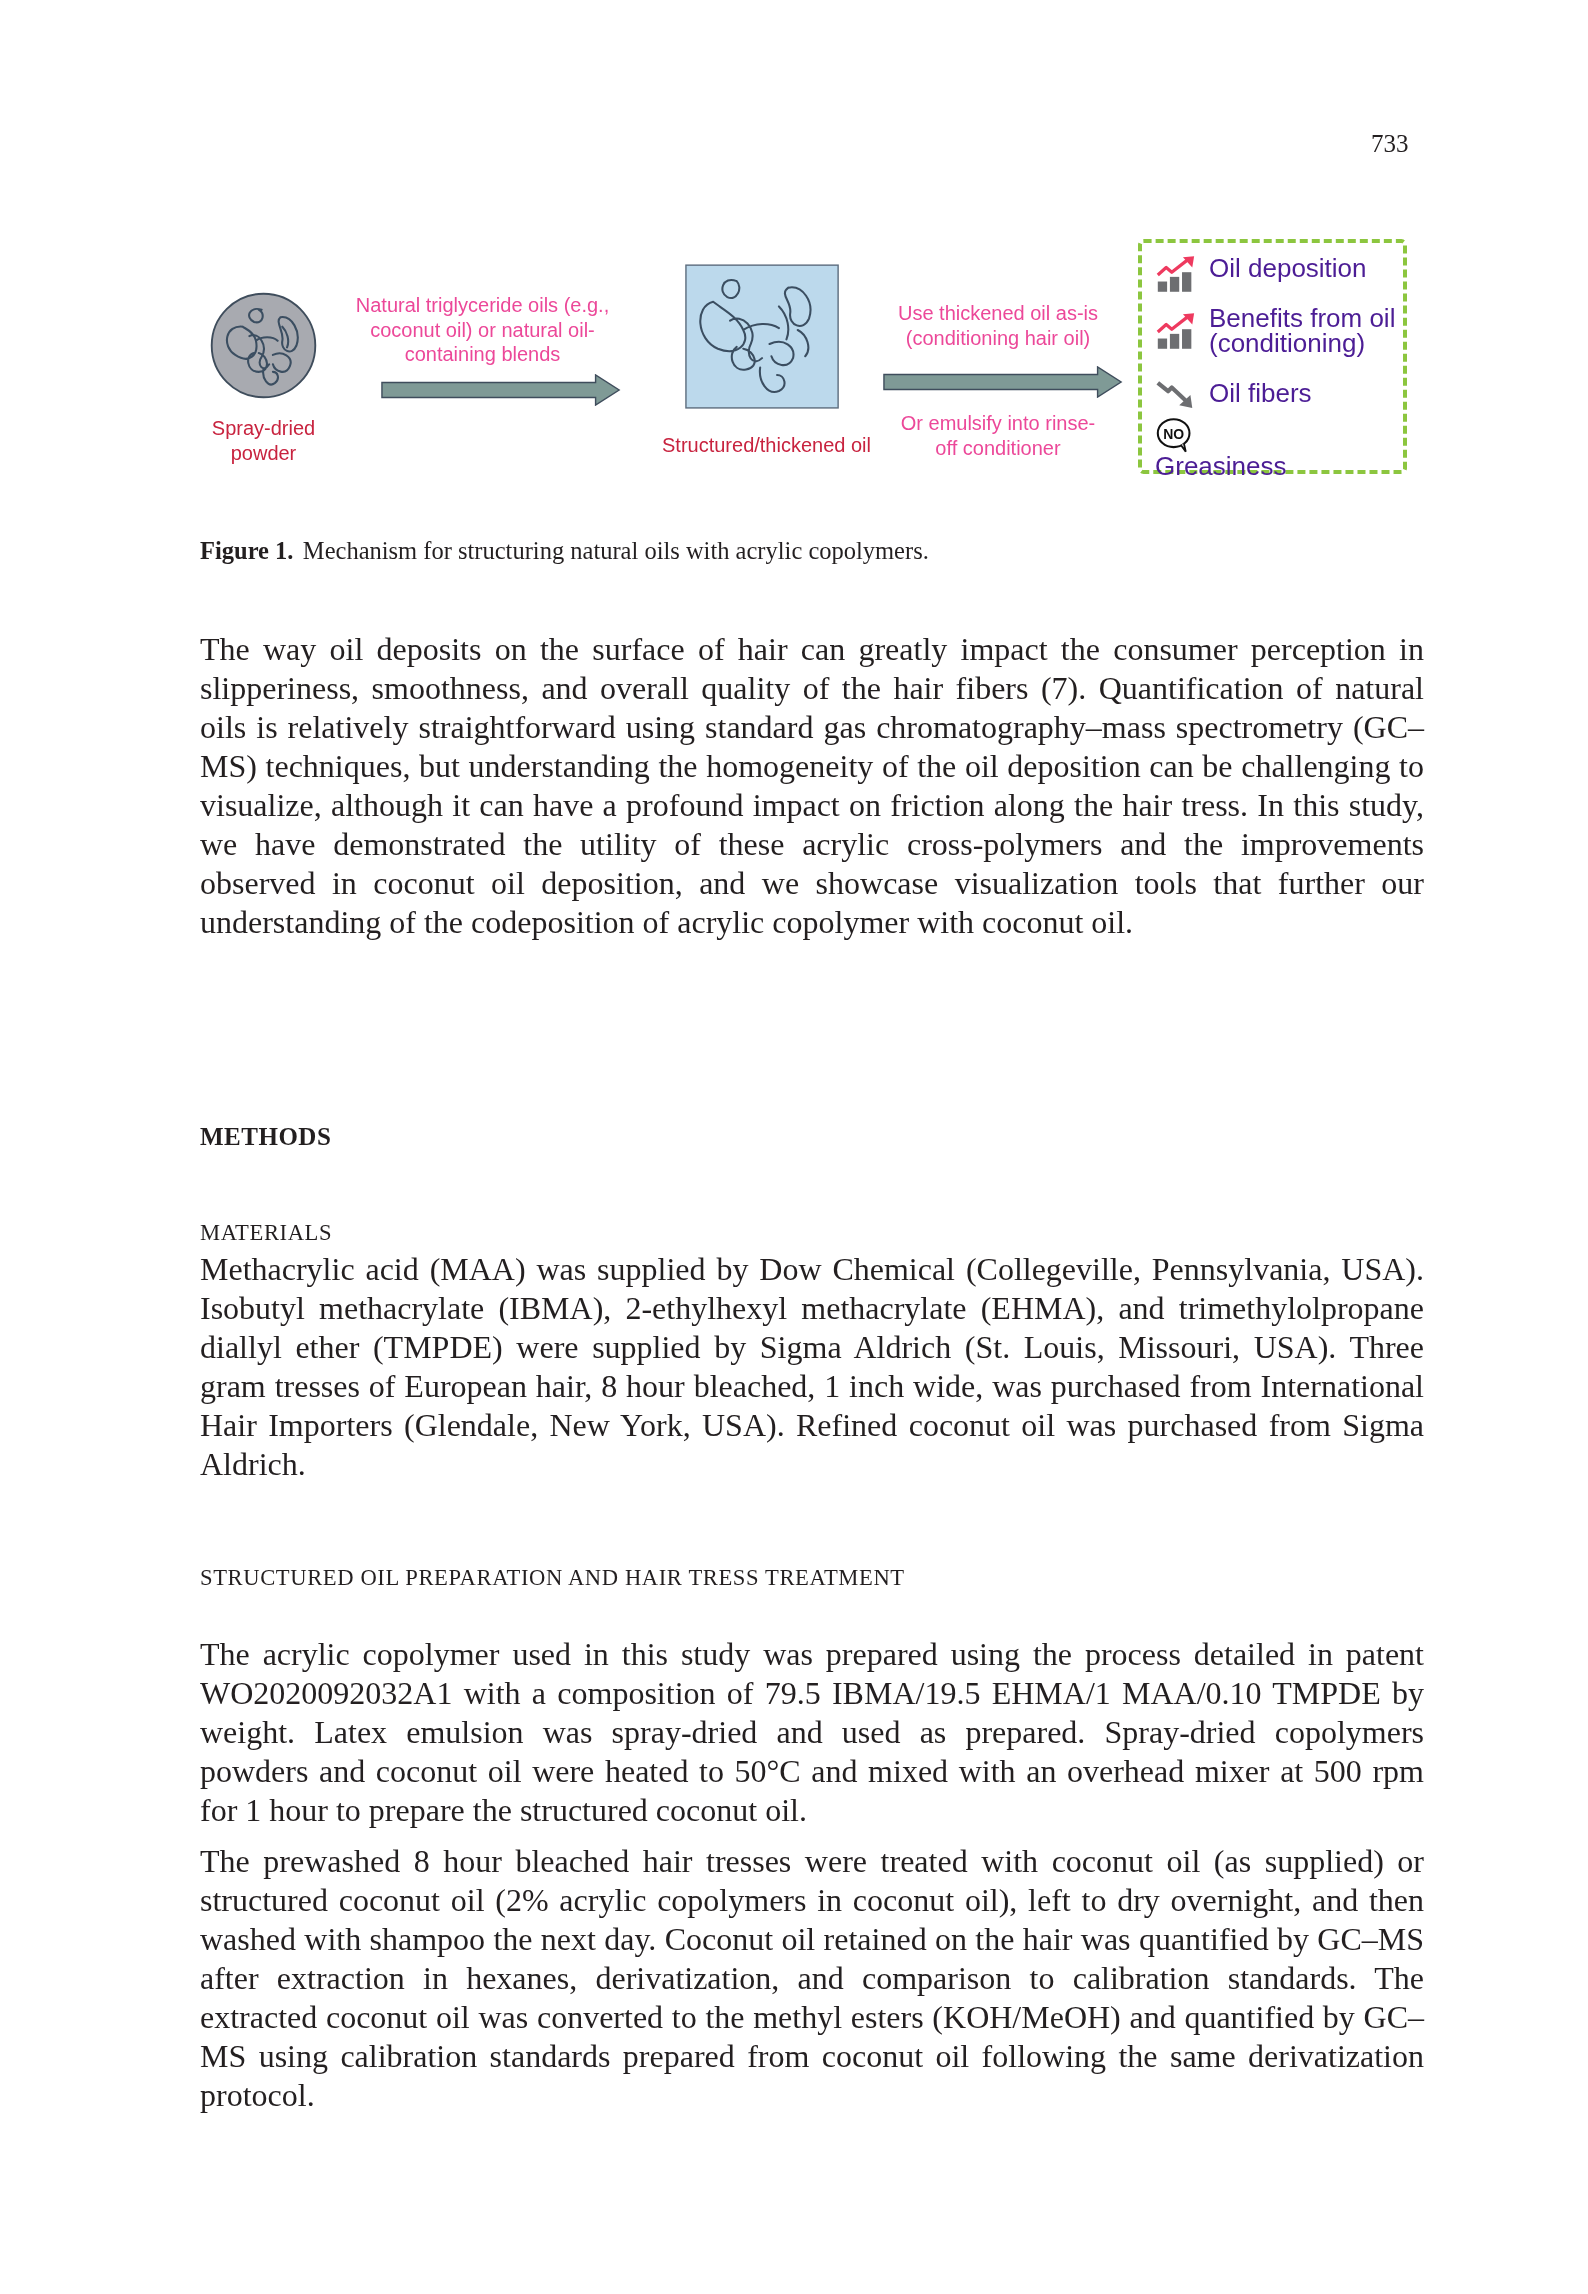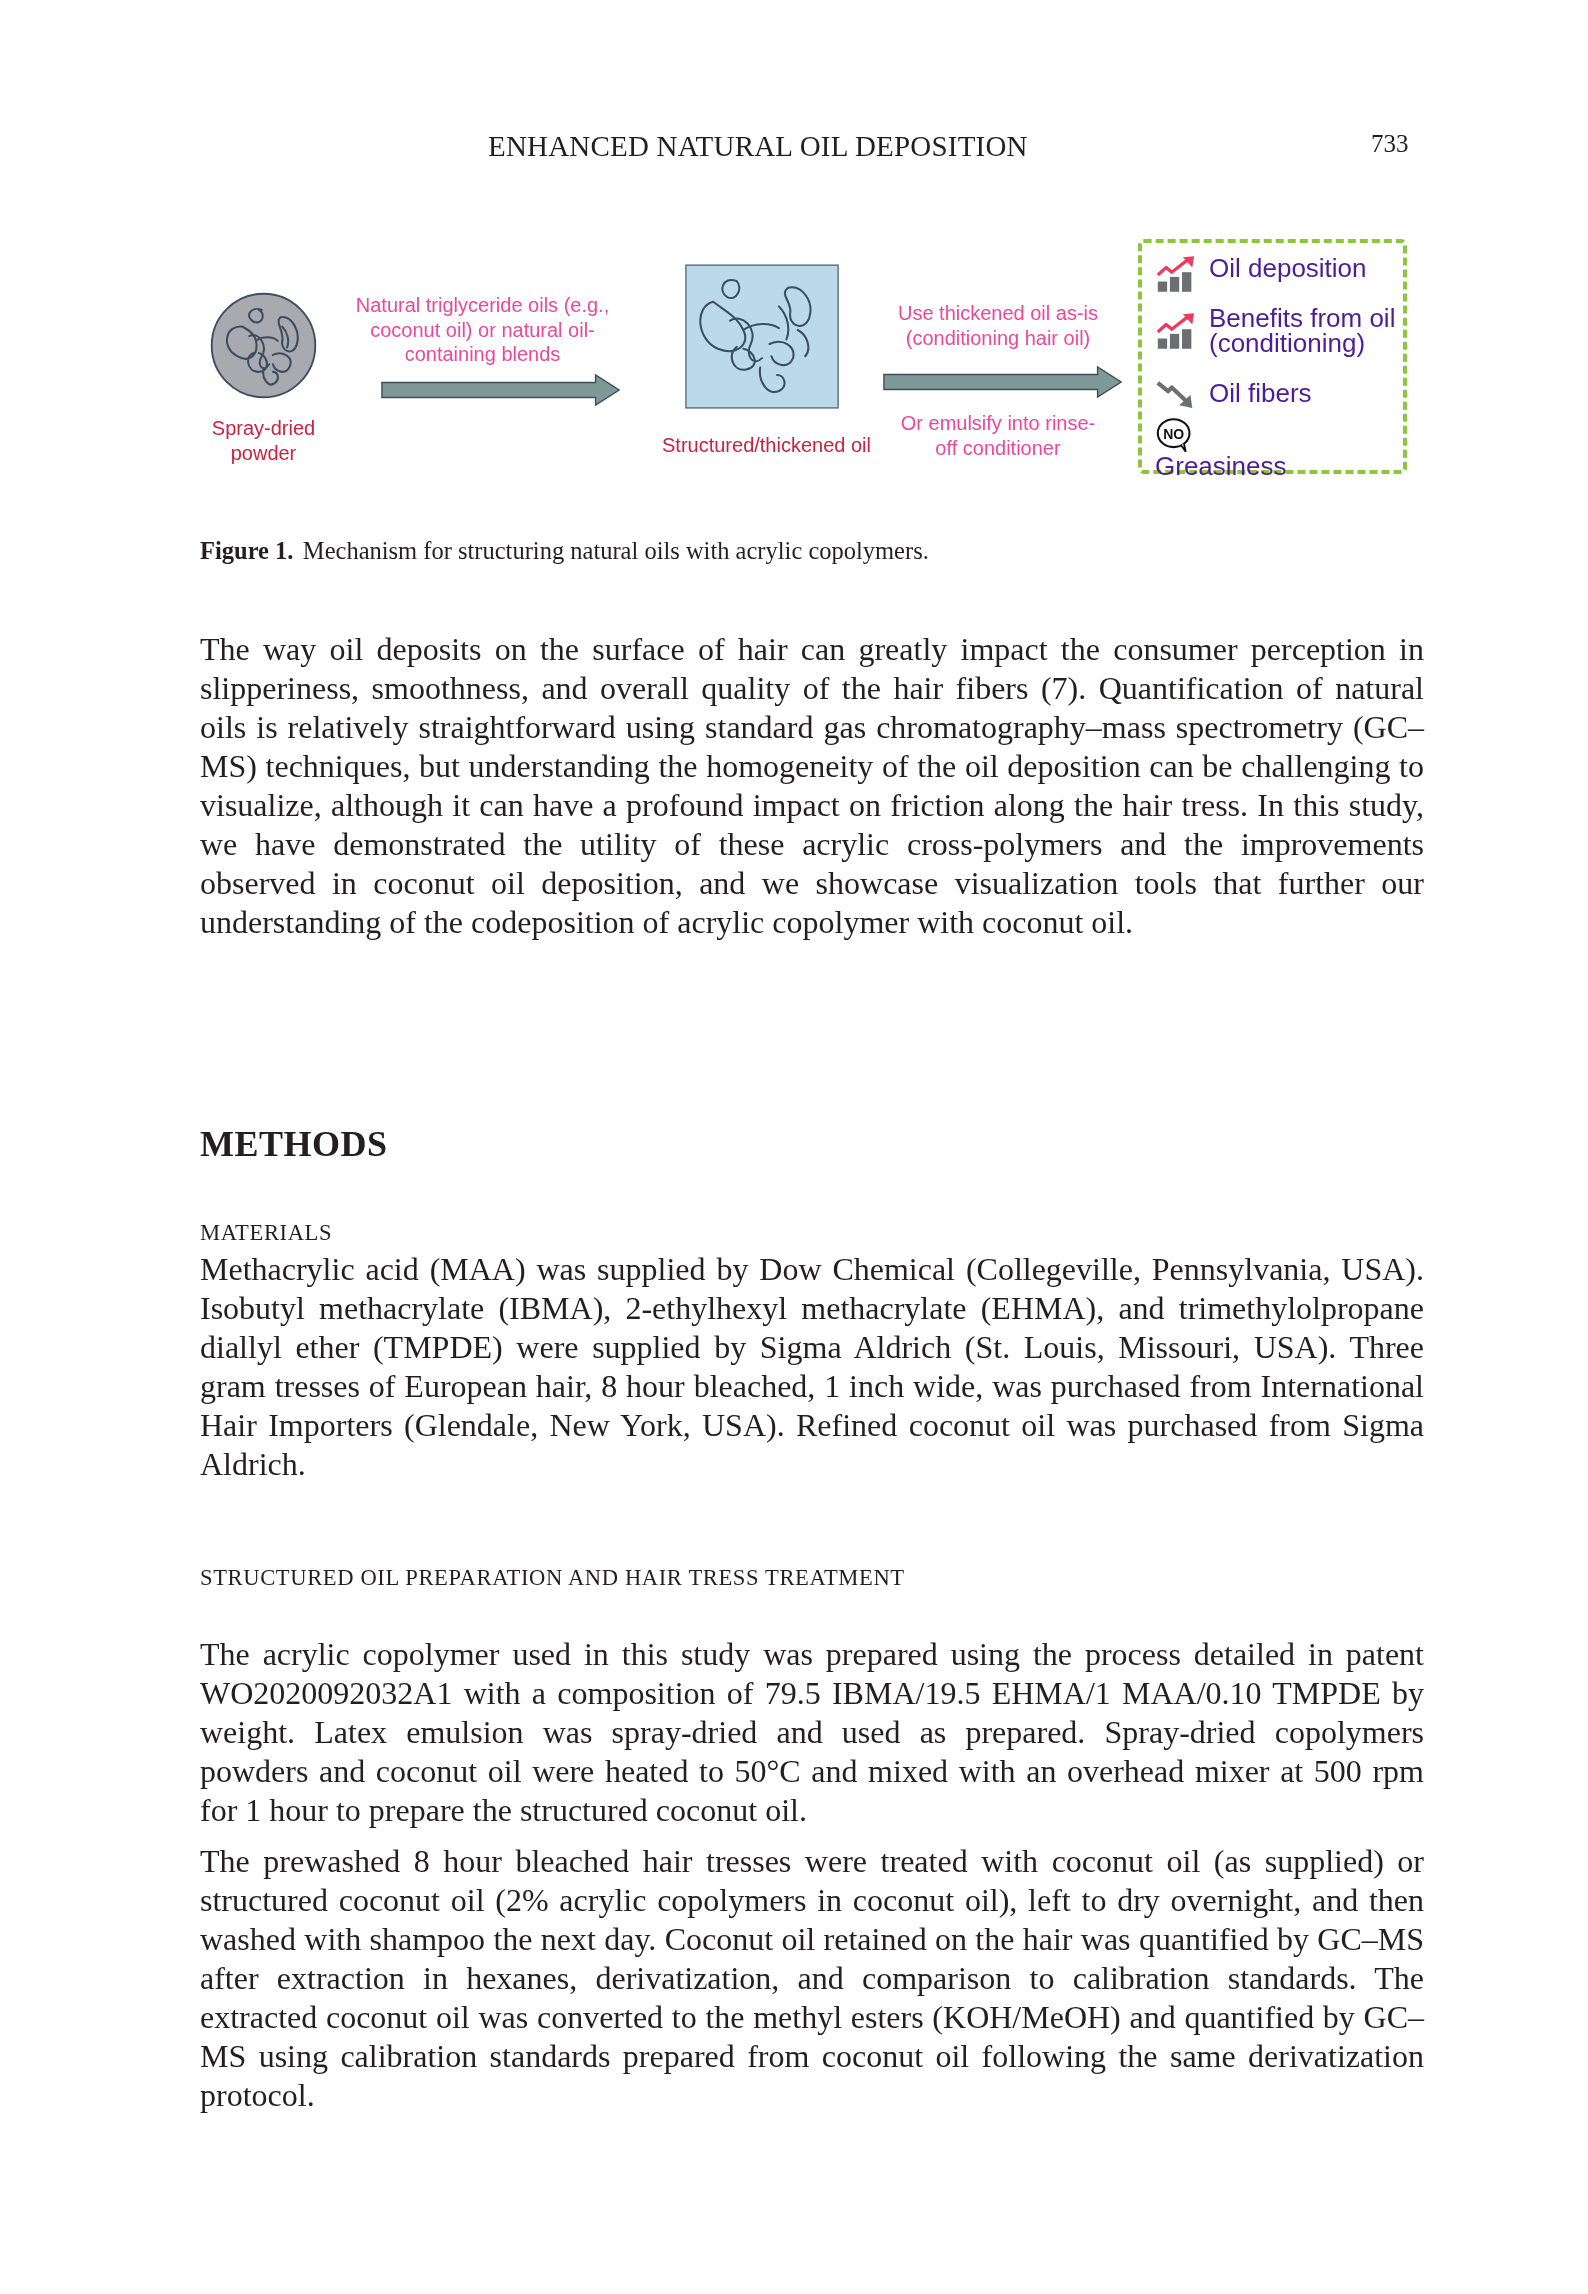--- a/index.html
+++ b/index.html
@@ -17,28 +17,27 @@
   .legend-box { position: absolute; left: 950px; top: 7.5px; width: 269px; height: 235px; border: 4.7px dashed #8cc63f; border-radius: 5.6px; box-sizing: border-box; }
   .legend-row { position: absolute; left: 13px; display: flex; align-items: flex-start; }
   .legend-icon { width: 41px; height: 38px; margin-right: 13px; flex-shrink: 0; }
   .legend-label { font-size: 26px; color: #4c1d95; line-height: 25.4px; }
 
   .caption { position: absolute; left: 200px; top: 537px; font-size: 24.5px; white-space: nowrap; }
   .caption b { font-weight: bold; margin-right: 9.4px; }
 
   .body-text { position: absolute; left: 200px; width: 1224px; font-size: 32px; line-height: 39px; text-align: justify; }
   .para { margin: 0 0 12.2px 0; }
-  .heading-main { position: absolute; left: 200px; top: 1123px; font-size: 36px; font-weight: bold; letter-spacing: 0.5px; }
+  .heading-main { position: absolute; left: 200px; top: 1123px; font-size: 25px; font-weight: bold; letter-spacing: 0.5px; }
   .heading-sub { position: absolute; left: 200px; font-size: 22.6px; letter-spacing: 0.6px; }
 </style>
 </head>
 <body>
 
 <div class="running-head serif">
-  <span class="running-title">ENHANCED NATURAL OIL DEPOSITION</span>
   <span class="page-number">733</span>
 </div>
 
 <div class="figure sans">
 
   <svg style="position:absolute;left:19px;top:58px;" width="113" height="113" viewBox="0 0 120 120">
     <circle cx="60" cy="60" r="55" fill="#a8aab0" stroke="#3f4d5c" stroke-width="2"></circle>
     <path d="M58 22 C45 18,40 30,50 35 C60 38,62 25,55 22 M38 40 C20 38,15 60,30 70 C45 80,55 70,52 55 C50 45,40 42,38 40 M52 55 C58 50,70 50,75 55 M78 30 C90 28,100 45,95 60 C90 72,78 65,80 55 C82 45,72 35,78 30 M50 68 C40 70,42 88,55 88 C68 88,65 70,55 68 M70 70 C80 65,92 72,88 82 C84 92,72 88,70 80 M60 85 C58 95,65 105,72 100 C78 95,75 88,70 88 M80 40 C85 45,88 55,85 62 M45 50 C55 45,65 60,58 72 C52 80,60 90,66 80" fill="none" stroke="#3b4e61" stroke-width="2.2" stroke-linejoin="round" stroke-linecap="round"></path>
   </svg>
   <div class="fig-text fig-red" style="left:0px;top:185px;width:151px;">

